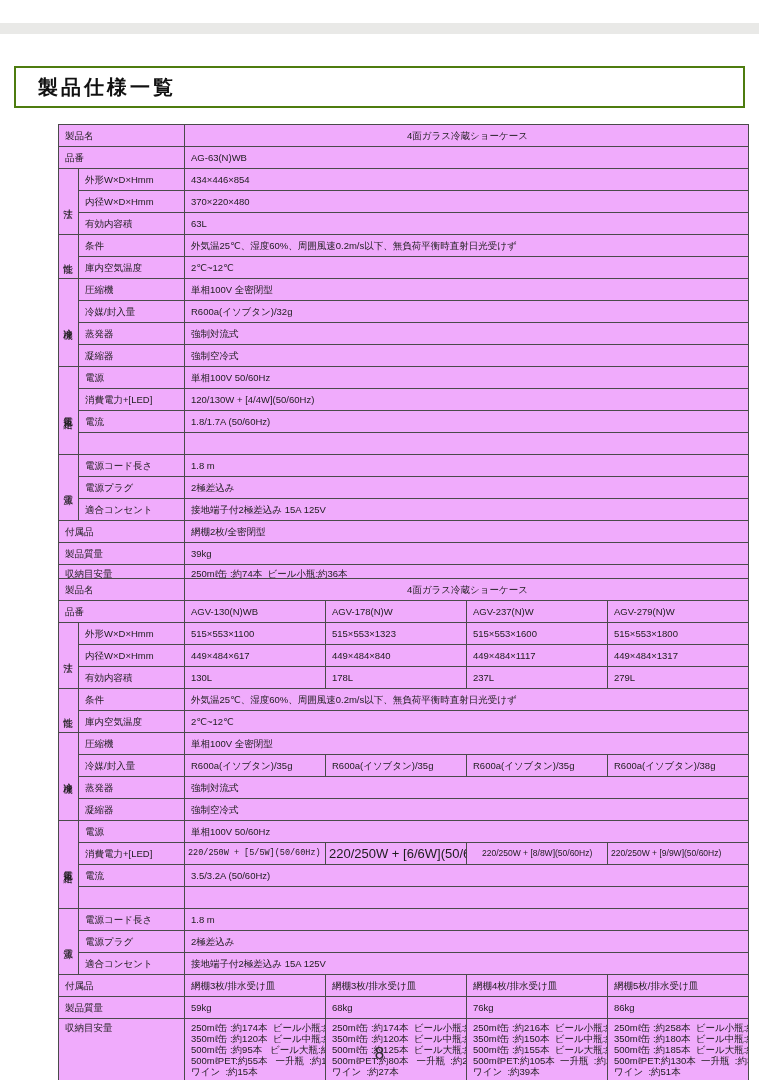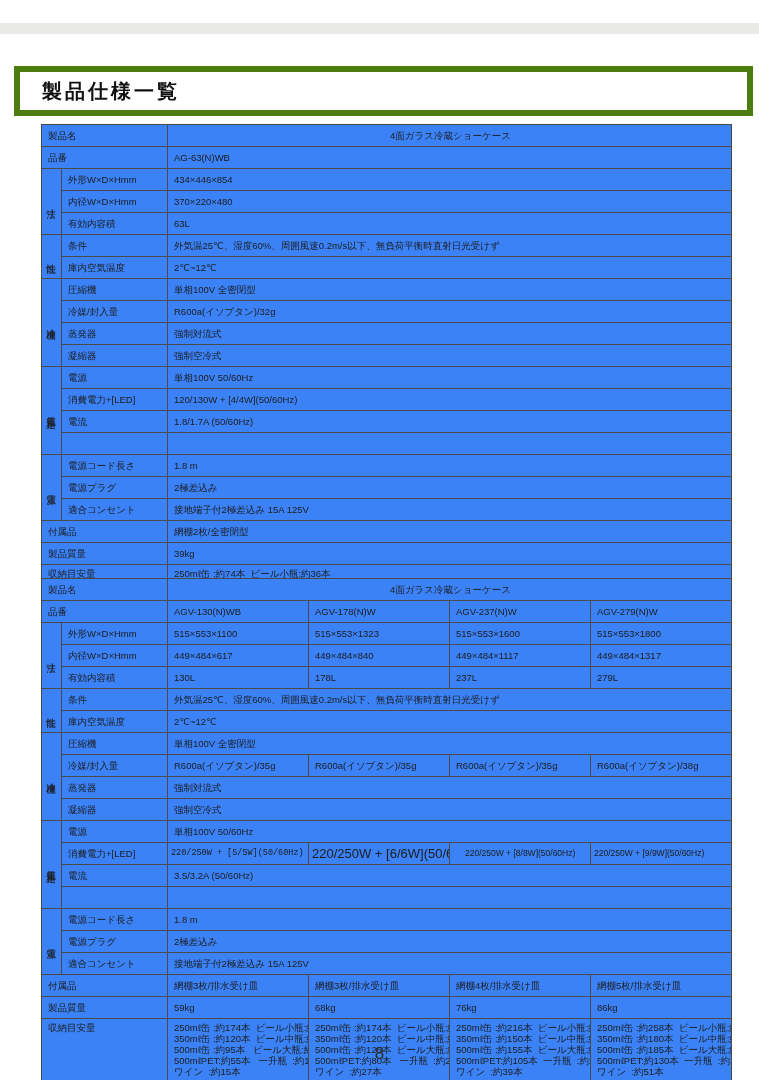--- a/index.html
+++ b/index.html
@@ -4,25 +4,25 @@
 <style>
   html,body{margin:0;padding:0;}
   body{
     width:759px;height:1080px;background:#ffffff;position:relative;overflow:hidden;
     font-family:"Liberation Sans","DejaVu Sans",sans-serif;color:#1c1c1c;
     -webkit-font-smoothing:antialiased;
   }
   .top-band{position:absolute;top:23px;left:0;width:759px;height:11px;background:#e9e9e7;}
   .title-box{
     position:absolute;left:14px;top:66px;width:727px;height:38px;
-    border:6px solid #4d7c0f;background:#fff;display:flex;align-items:center;
+    border:2px solid #4d7c0f;background:#fff;display:flex;align-items:center;
   }
   .title-box .title{font-size:20px;font-weight:bold;letter-spacing:3px;padding-left:22px;color:#111;}
   .spec-table{
-    position:absolute;left:41px;border-collapse:collapse;table-layout:fixed;background:#3b82f6;
+    position:absolute;left:58px;border-collapse:collapse;table-layout:fixed;background:#f0abfc;
   }
   #table1{top:124px;width:690px;}
   #table2{top:578px;width:690px;}
   .spec-table td{
     border:1px solid #4a4a4a;height:19px;font-size:9.5px;line-height:11px;
     padding:1px 4px 1px 6px;vertical-align:middle;overflow:hidden;white-space:nowrap;
   }
   .spec-table td.grp{
     writing-mode:vertical-rl;text-orientation:upright;text-align:center;
     padding:0;letter-spacing:1px;font-size:9.5px;

